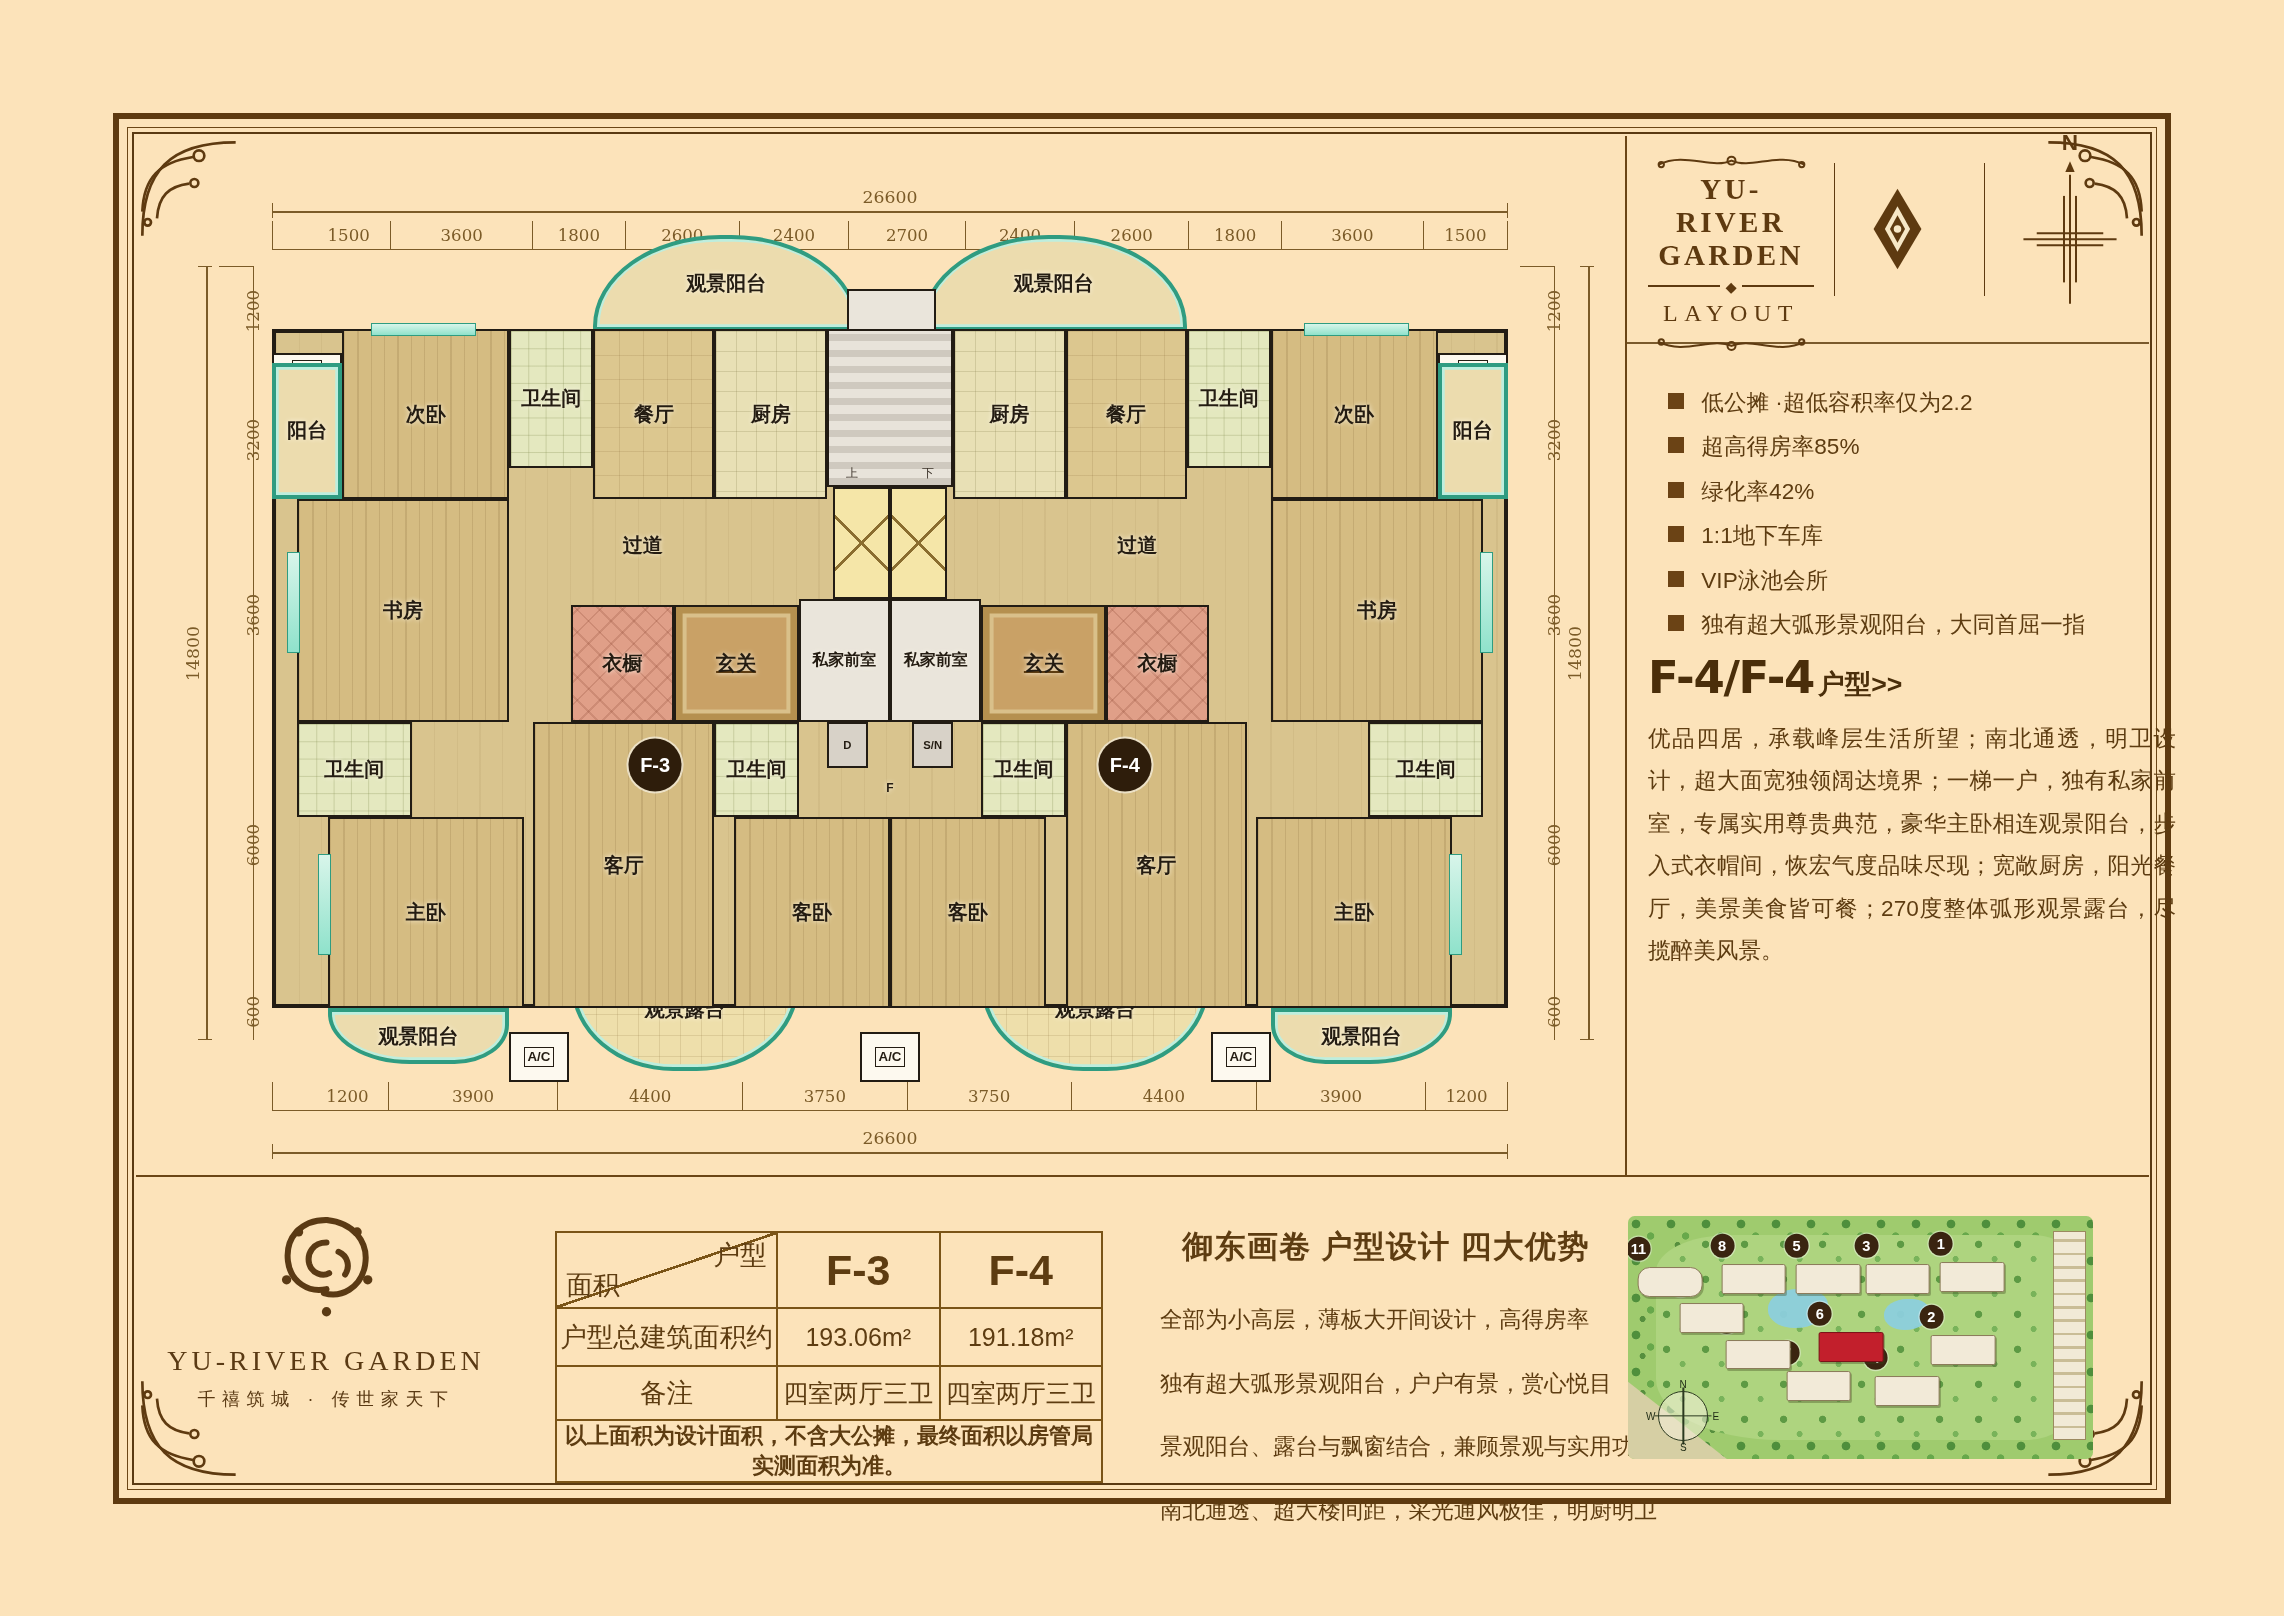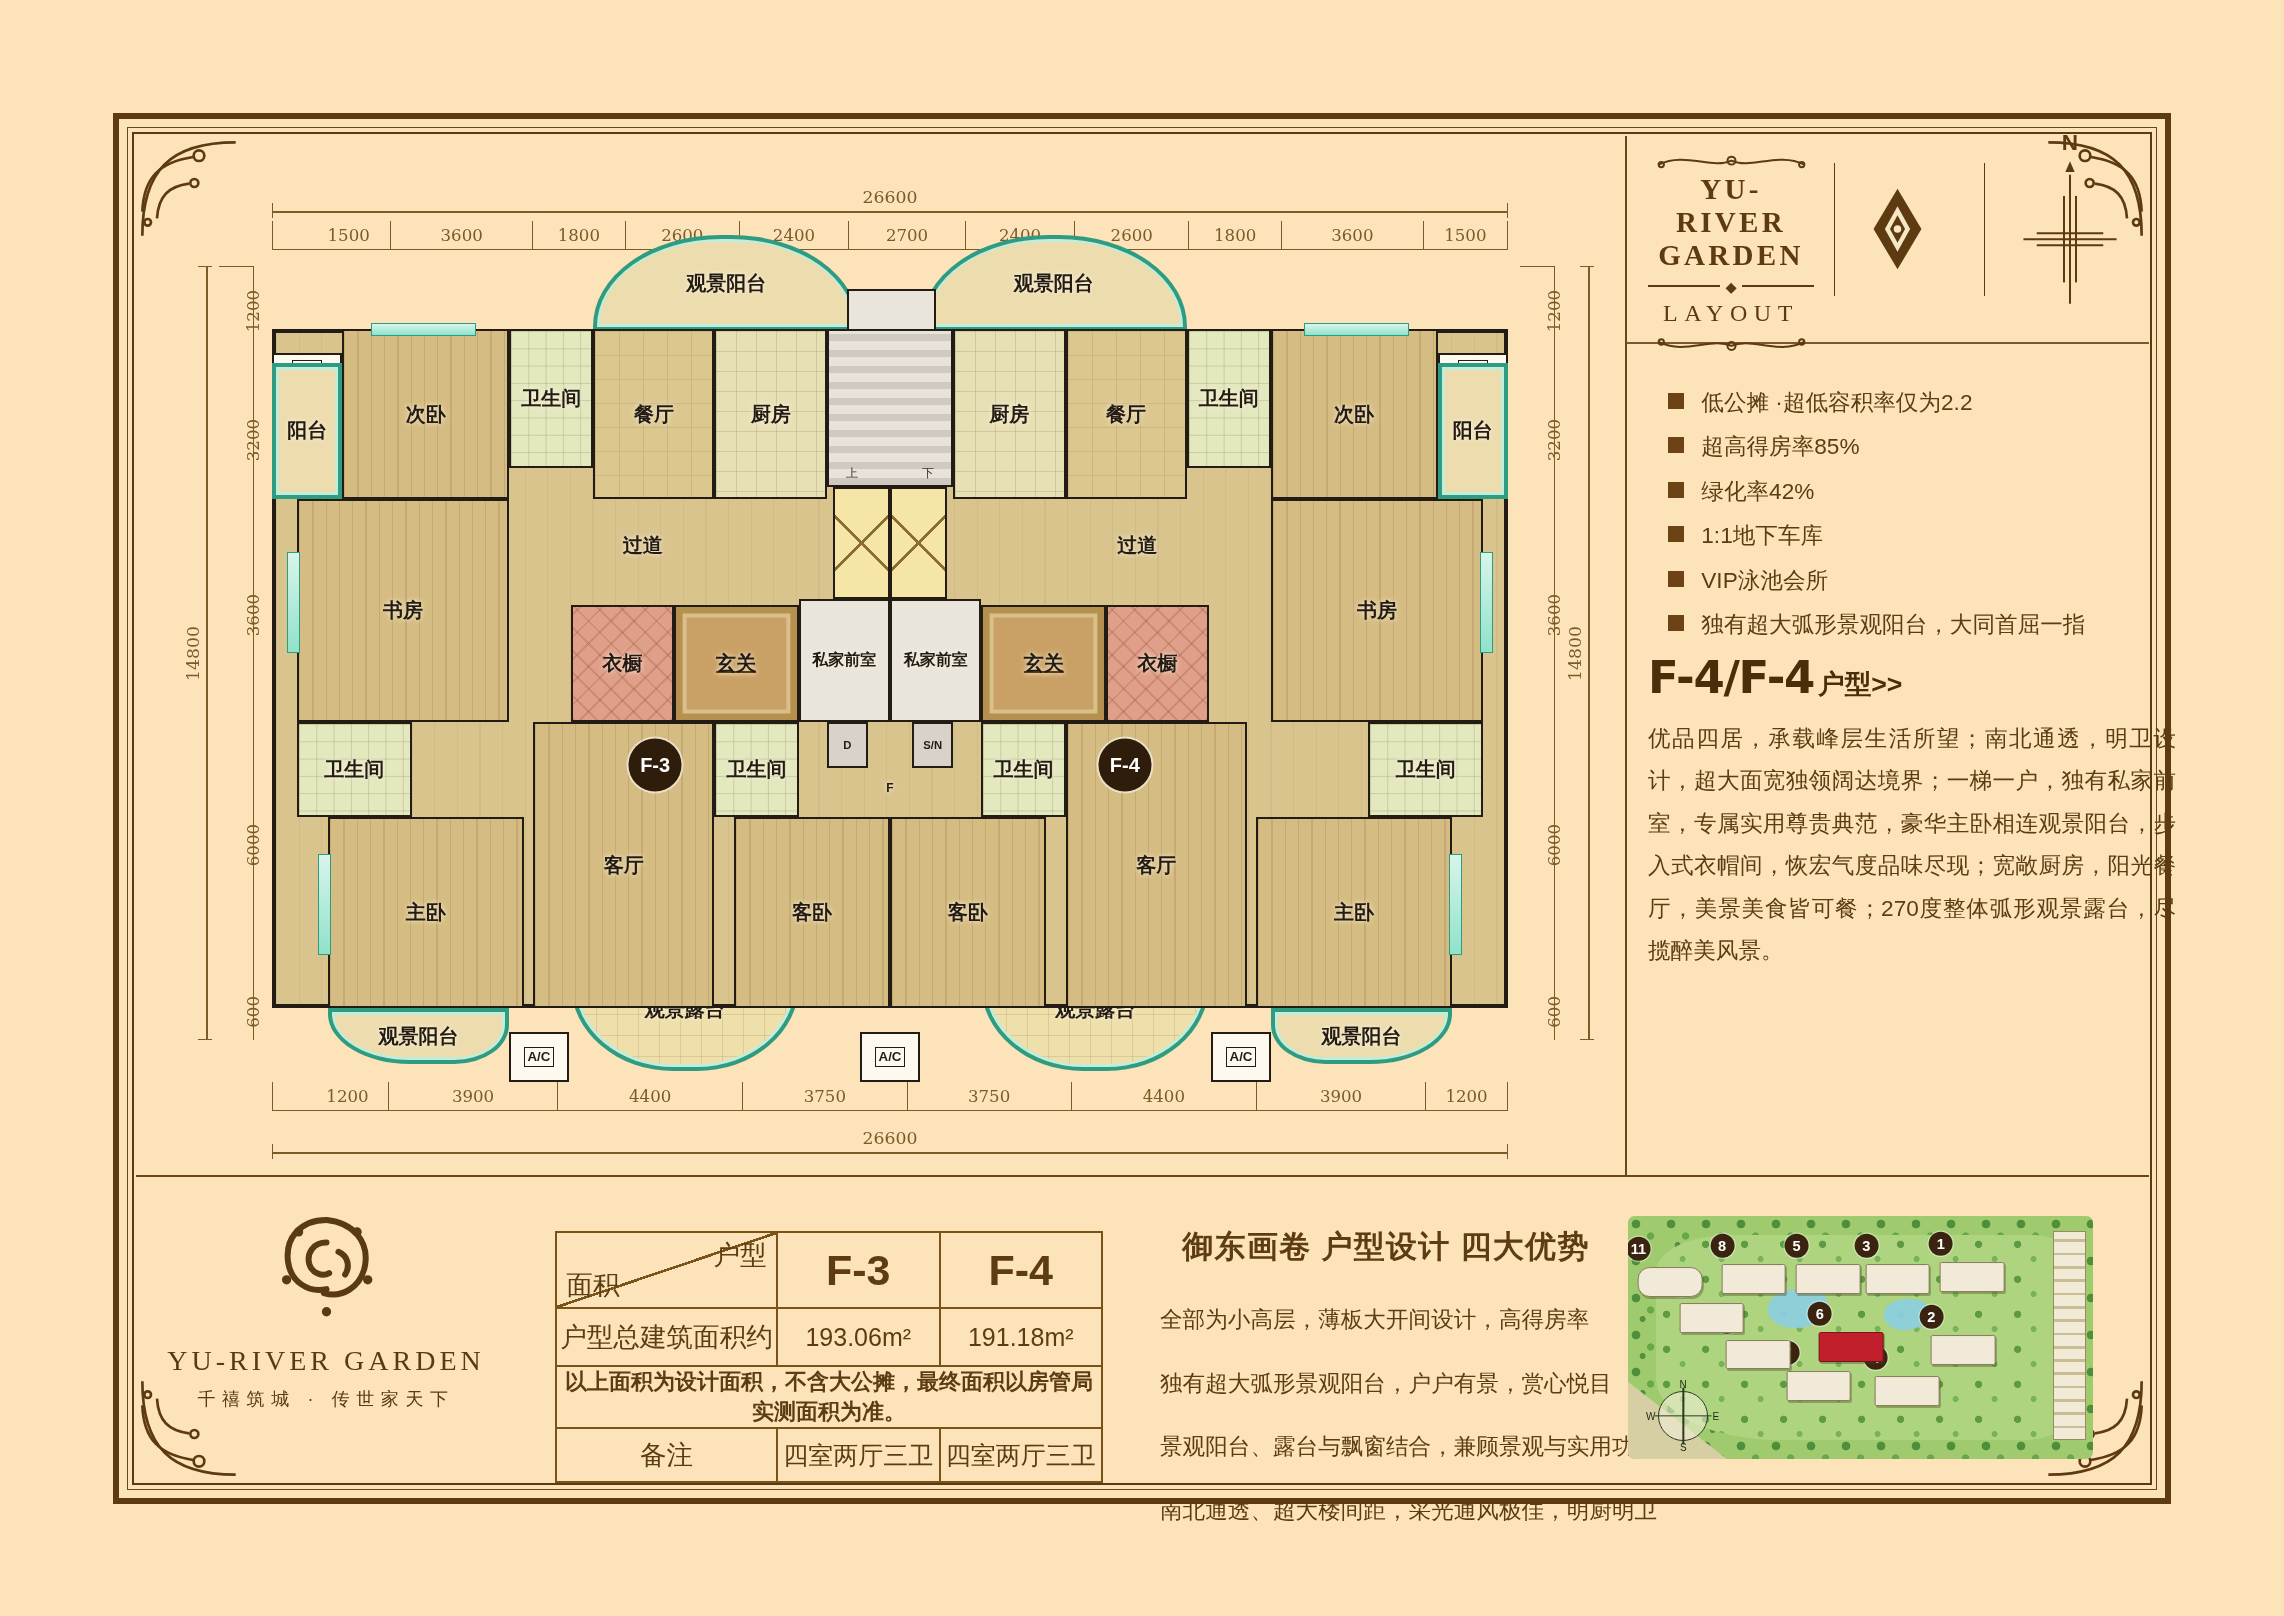--- a/index.html
+++ b/index.html
@@ -573,26 +573,26 @@
     </td>
     <td class="colhead">F-3</td>
     <td class="colhead">F-4</td>
   </tr>
   <tr>
     <td class="rlabel">户型总建筑面积约</td>
     <td class="rval">193.06m²</td>
     <td class="rval">191.18m²</td>
   </tr>
   <tr>
-    <td class="foot" colspan="3">以上面积为设计面积，不含大公摊，最终面积以房管局实测面积为准。</td>
-  </tr>
-  <tr>
     <td class="rlabel rem">备注</td>
     <td class="rval">四室两厅三卫</td>
     <td class="rval">四室两厅三卫</td>
+  </tr>
+  <tr>
+    <td class="foot" colspan="3">以上面积为设计面积，不含大公摊，最终面积以房管局实测面积为准。</td>
   </tr>
 </tbody>
   </table>
 
 <div class="adv">
   <div class="ti">御东画卷 户型设计 四大优势</div>
   <div class="ln">全部为小高层，薄板大开间设计，高得房率</div>
   <div class="ln">独有超大弧形景观阳台，户户有景，赏心悦目</div>
   <div class="ln">景观阳台、露台与飘窗结合，兼顾景观与实用功能</div>
   <div class="ln">南北通透、超大楼间距，采光通风极佳，明厨明卫</div>

